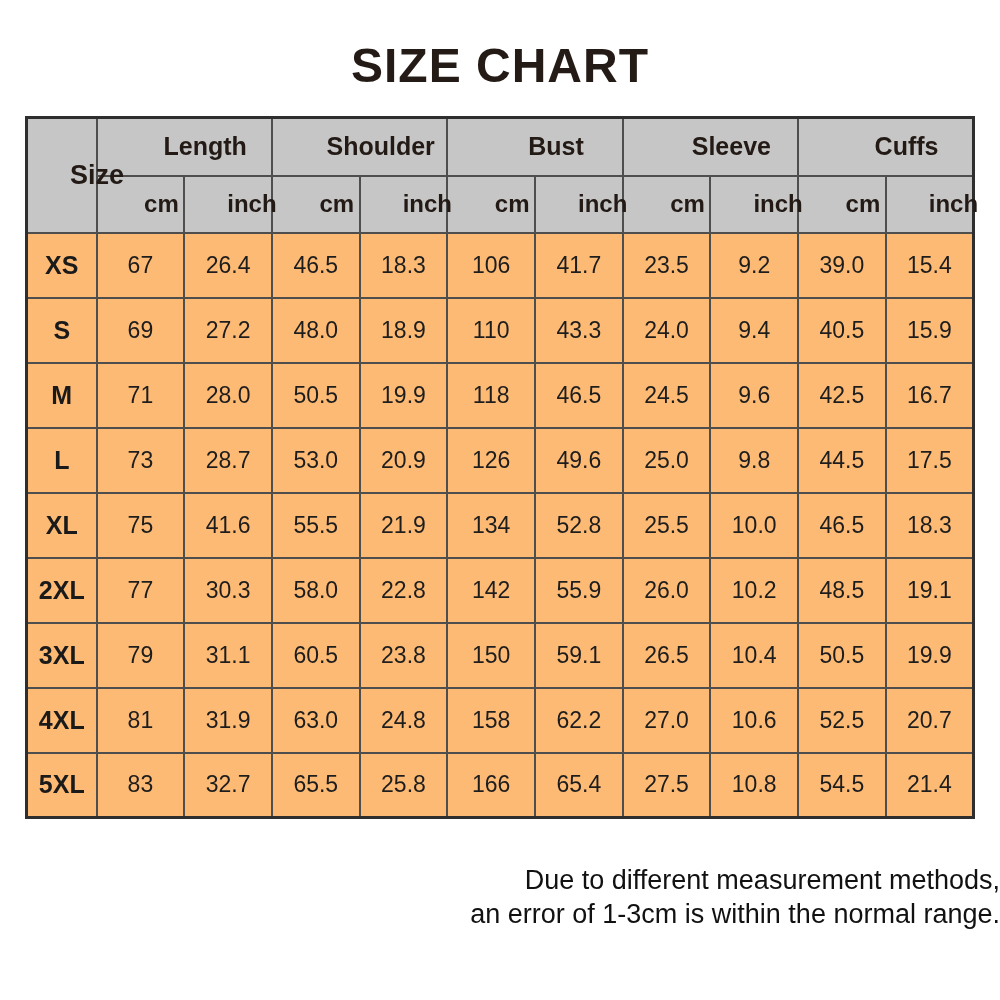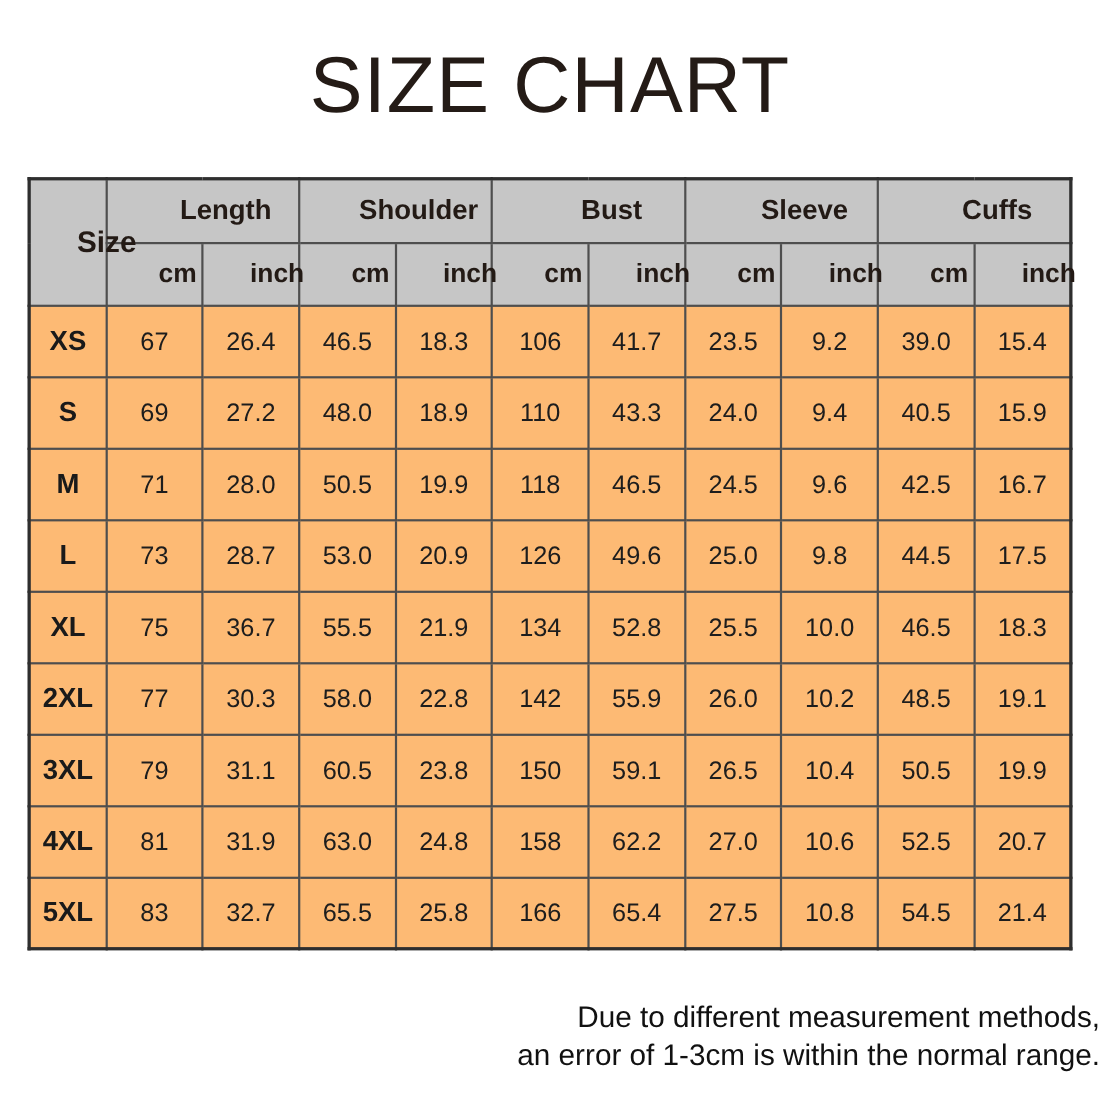--- a/index.html
+++ b/index.html
@@ -12,26 +12,26 @@
     overflow: hidden;
   }
   .page {
     width: 1000px;
     height: 1000px;
     background: #ffffff;
     padding-top: 42px;
   }
   h1.title {
     text-align: center;
-    font-size: 72px;
-    font-weight: 400;
+    font-size: 48px;
+    font-weight: 700;
     letter-spacing: 1px;
     color: #241b16;
     line-height: 1.0;
-    margin-bottom: 47px;
+    margin-bottom: 26px;
   }
   table.size-table {
     width: 950px;
     margin: 0 auto;
     border-collapse: collapse;
     table-layout: fixed;
     border: 3px solid #2e2e2e;
   }
   table.size-table col.size-col { width: 7.4%; }
   table.size-table col.val-col { width: 9.26%; }
@@ -161,21 +161,21 @@
         <td>126</td>
         <td>49.6</td>
         <td>25.0</td>
         <td>9.8</td>
         <td>44.5</td>
         <td>17.5</td>
       </tr>
       <tr>
         <th class="size-label">XL</th>
         <td>75</td>
-        <td>36.7</td>
+        <td>41.6</td>
         <td>55.5</td>
         <td>21.9</td>
         <td>134</td>
         <td>52.8</td>
         <td>25.5</td>
         <td>10.0</td>
         <td>46.5</td>
         <td>18.3</td>
       </tr>
       <tr>

